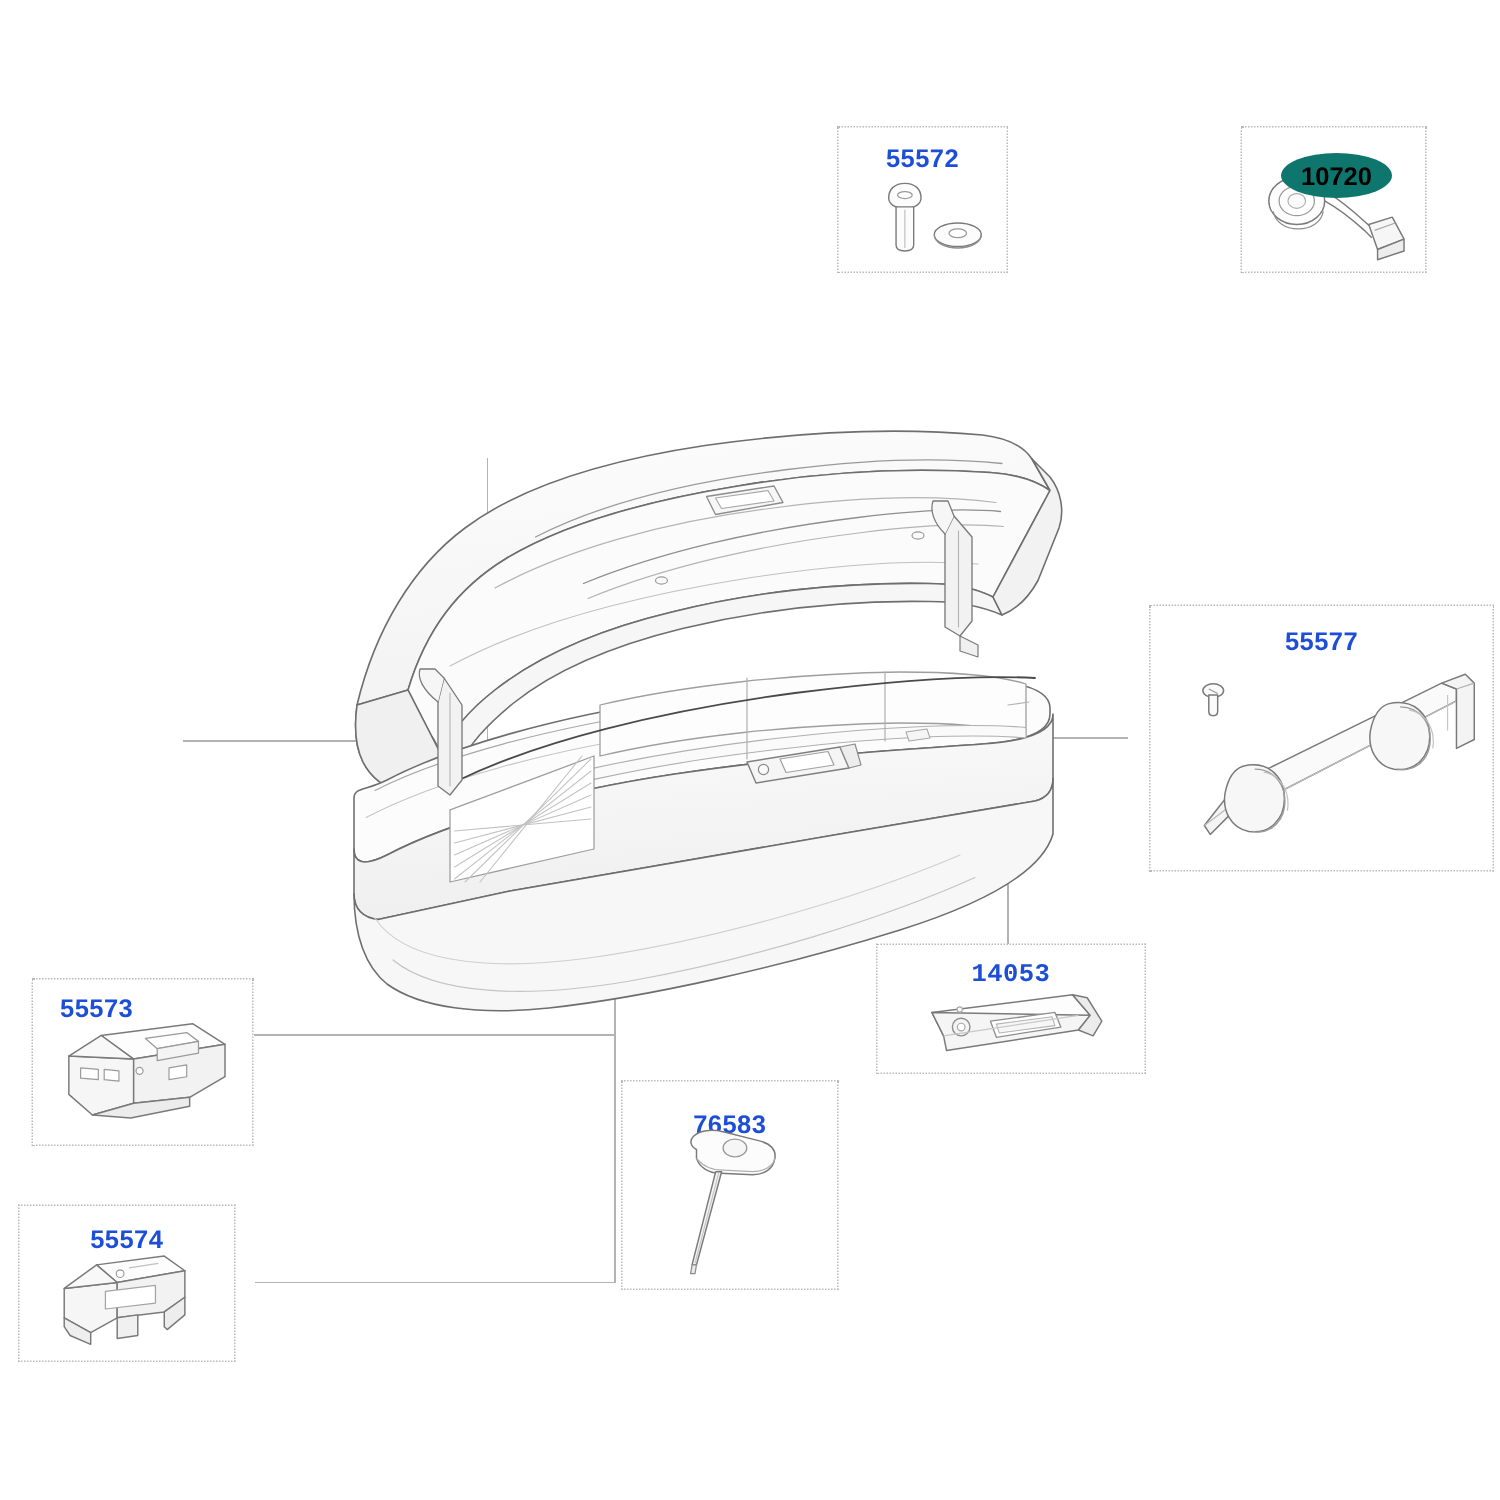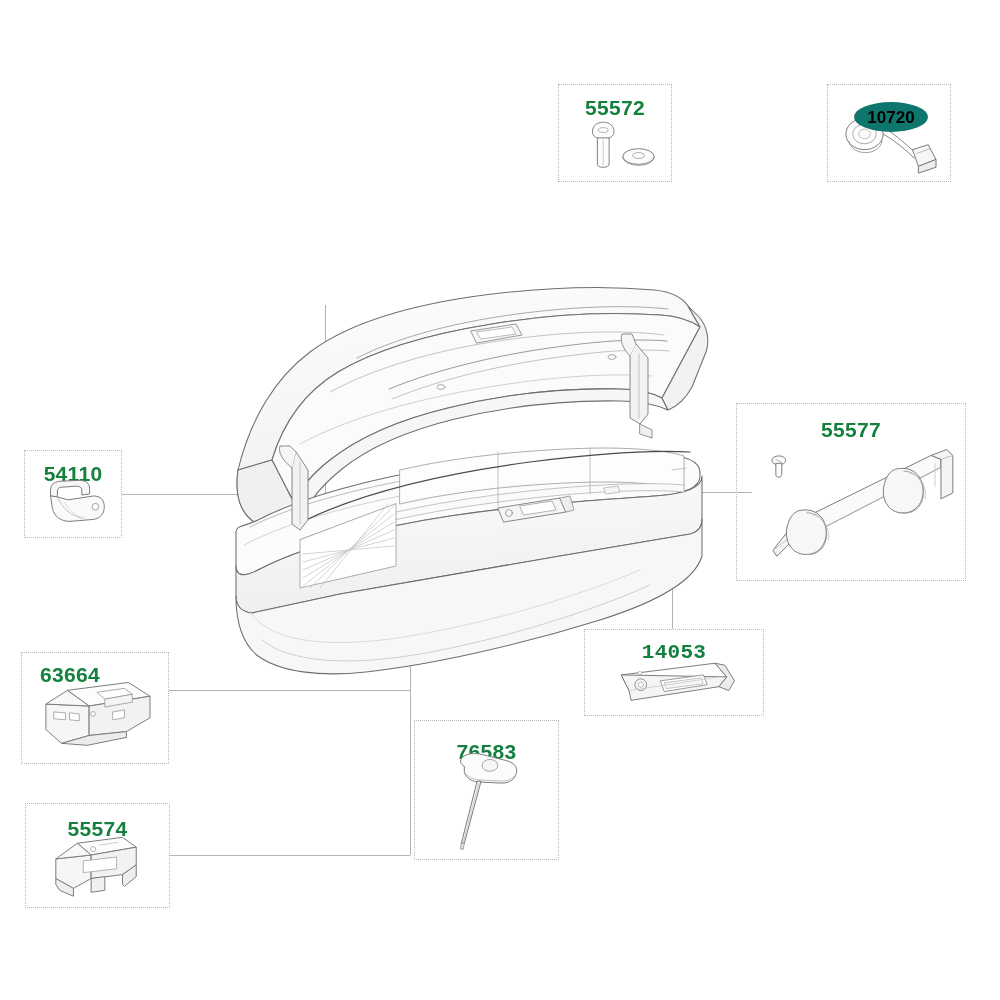--- a/index.html
+++ b/index.html
@@ -41,23 +41,23 @@
     box-sizing: border-box;
     border: 1px dotted #b9b9b9;
     background: transparent;
     z-index: 3;
   }
   .panel-label {
     position: absolute;
     left: 0;
     width: 100%;
     text-align: center;
-    font-size: 21px;
+    font-size: 17px;
     font-weight: bold;
-    color: #15803d;
+    color: #1d4ed8;
     letter-spacing: 0.3px;
     line-height: 1;
     white-space: nowrap;
   }
   .panel-art {
     position: absolute;
     left: 0; top: 0;
     width: 100%; height: 100%;
   }
   
@@ -311,39 +311,22 @@
         <path d="M 56 50 C 65 55 74 62 83 70 L 88 75" fill="none" stroke="#7a7a7a" stroke-width="0.95"></path>
 
         <path d="M 86 66 L 102 61 L 110 76 L 92 83 Z" fill="#f6f6f6"></path>
         <path d="M 92 83 L 110 76 L 110 84 L 92 90 Z" fill="#ededed"></path>
         <path d="M 90 70 L 104 65" stroke="#a8a8a8" stroke-width="0.8"></path>
       </g>
     </svg>
     <div class="badge-highlight" style="left:26px; top:0px; width:74px; height:30px; background:#0f766e;margin-top:17px;">10720</div>
   </div>
 
-  <div class="panel" style="left:24px; top:450px; width:98px; height:88px;">
-    <div class="panel-label" style="top:12px;">54110</div>
-    <svg class="panel-art" viewBox="0 0 98 88" xmlns="http://www.w3.org/2000/svg">
-      <g stroke="#7a7a7a" fill="#fbfbfb" stroke-width="1" stroke-linejoin="round">
-
-        <path d="M 26 40 C 26 35 29 32 35 31 L 55 30 C 62 30 66 33 66 38
-                 L 66 44 L 58 45 L 58 40 C 58 37 56 36 52 36 L 38 37
-                 C 34 37 33 39 33 42 L 33 47 L 26 46 Z" fill="#f6f6f6"></path>
-
-        <path d="M 26 46 L 33 47 L 44 50 L 70 46 C 77 46 81 50 81 57
-                 C 81 64 77 69 70 70 L 46 72 C 36 72 30 67 28 59 Z" fill="#fafafa"></path>
-        <path d="M 33 47 C 38 58 46 66 58 69" stroke="#b8b8b8" stroke-width="0.85" fill="none"></path>
-        <path d="M 40 52 C 45 61 52 67 62 69" stroke="#cecece" stroke-width="0.8" fill="none"></path>
-        <circle cx="72" cy="57" r="3.4" stroke="#8e8e8e" fill="#ffffff" stroke-width="0.85"></circle>
-      </g>
-    </svg>
-  </div>
-
-  <div class="panel" style="left:736px; top:403px; width:230px; height:178px;">
+
+  <div class="panel" style="left:766px; top:403px; width:230px; height:178px;">
     <div class="panel-label" style="top:15px;">55577</div>
     <svg class="panel-art" viewBox="0 0 230 178" xmlns="http://www.w3.org/2000/svg">
       <g stroke="#7a7a7a" fill="#fbfbfb" stroke-width="1" stroke-linejoin="round">
 
         <ellipse cx="42" cy="57" rx="7" ry="4.5"></ellipse>
         <path d="M 39 60 L 39 71 C 39 73 40 74 42 74 C 44 74 45 73 45 71 L 45 60 Z"></path>
         <path d="M 39 56 L 45 59" stroke="#9a9a9a" stroke-width="0.8"></path>
 
         <path d="M 58 120 L 196 52 L 206 56 L 206 64 L 70 134 L 58 130 Z" fill="#fafafa"></path>
         <path d="M 58 120 L 58 130" stroke="#8e8e8e"></path>
@@ -363,21 +346,21 @@
         <path d="M 174 70 C 186 72 192 84 190 96" fill="none" stroke="#c0c0c0" stroke-width="0.8"></path>
 
         <path d="M 196 52 L 212 46 L 218 52 L 218 90 L 206 96 L 206 56 Z" fill="#f4f4f4"></path>
         <path d="M 206 56 L 218 52" stroke="#b0b0b0" stroke-width="0.8"></path>
         <path d="M 200 60 L 200 84" stroke="#c6c6c6" stroke-width="0.8"></path>
       </g>
     </svg>
   </div>
 
   <div class="panel" style="left:21px; top:652px; width:148px; height:112px;">
-    <div class="panel-label" style="top:11px; text-align:left; padding-left:18px;">63664</div>
+    <div class="panel-label" style="top:11px; text-align:left; padding-left:18px;">55573</div>
     <svg class="panel-art" viewBox="0 0 148 112" xmlns="http://www.w3.org/2000/svg">
       <g stroke="#7a7a7a" fill="#fbfbfb" stroke-width="1" stroke-linejoin="round">
 
         <path d="M 46 38 L 108 30 L 130 44 L 68 54 Z" fill="#fdfdfd"></path>
 
         <path d="M 24 52 L 68 54 L 68 84 L 40 92 L 24 78 Z" fill="#f6f6f6"></path>
 
         <path d="M 24 52 L 46 38 L 68 54 L 24 52 Z" fill="#f8f8f8"></path>
 
         <path d="M 68 54 L 130 44 L 130 66 L 106 80 L 68 84 Z" fill="#f2f2f2"></path>
@@ -388,21 +371,21 @@
         <path d="M 32 60 L 44 61 L 44 68 L 32 67 Z" stroke="#9a9a9a" stroke-width="0.8" fill="#ffffff"></path>
         <path d="M 48 61 L 58 62 L 58 69 L 48 68 Z" stroke="#9a9a9a" stroke-width="0.8" fill="#ffffff"></path>
         <path d="M 92 60 L 104 58 L 104 66 L 92 68 Z" stroke="#9a9a9a" stroke-width="0.8" fill="#ffffff"></path>
         <circle cx="72" cy="62" r="2.4" stroke="#9a9a9a" fill="#ffffff" stroke-width="0.8"></circle>
 
         <path d="M 40 92 L 68 84 L 106 80 L 106 86 L 66 94 Z" fill="#ececec"></path>
       </g>
     </svg>
   </div>
 
-  <div class="panel" style="left:25px; top:803px; width:145px; height:105px;">
+  <div class="panel" style="left:12px; top:803px; width:145px; height:105px;">
     <div class="panel-label" style="top:14px;">55574</div>
     <svg class="panel-art" viewBox="0 0 145 105" xmlns="http://www.w3.org/2000/svg">
       <g stroke="#7a7a7a" fill="#fbfbfb" stroke-width="1" stroke-linejoin="round">
 
         <path d="M 52 40 L 98 34 L 112 44 L 66 52 Z" fill="#fdfdfd"></path>
 
         <path d="M 30 56 L 66 52 L 66 76 L 48 86 L 30 76 Z" fill="#f6f6f6"></path>
         <path d="M 30 56 L 52 40 L 66 52 Z" fill="#f8f8f8"></path>
 
         <path d="M 66 52 L 112 44 L 112 62 L 98 72 L 66 76 Z" fill="#f2f2f2"></path>

